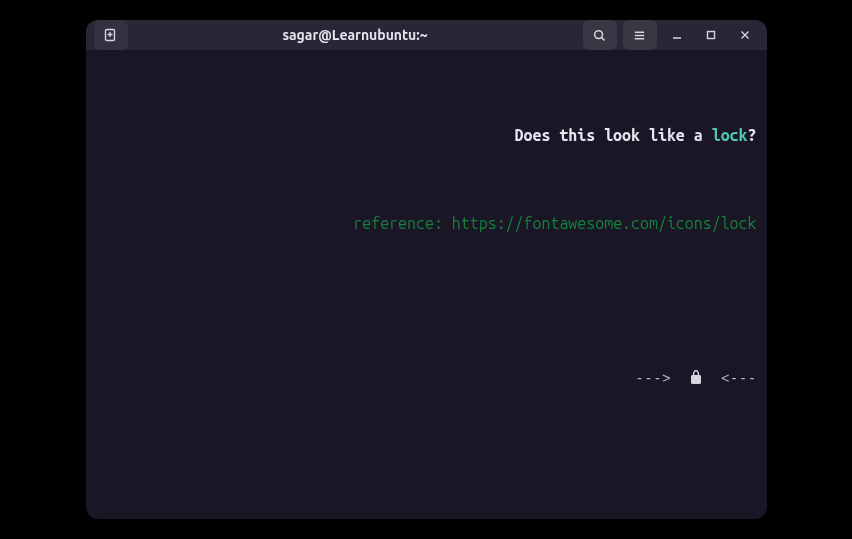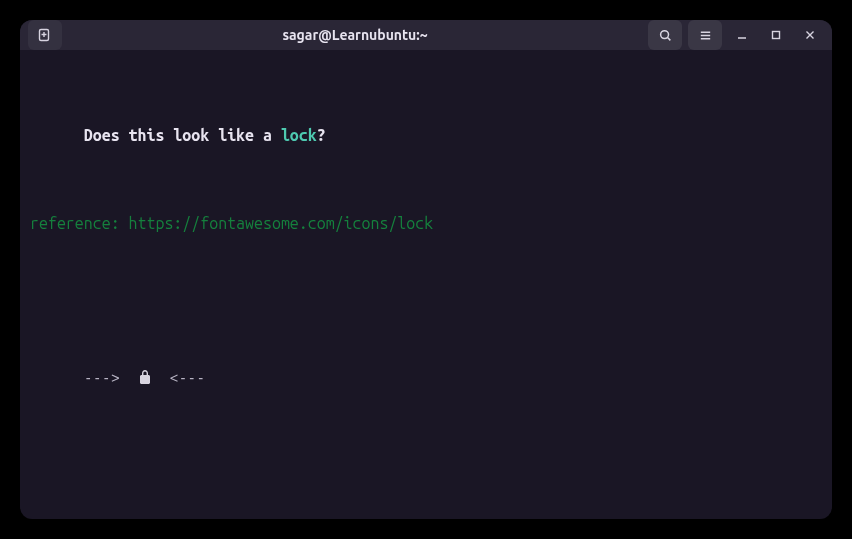--- a/index.html
+++ b/index.html
@@ -6,21 +6,21 @@
     body {
       background: #000;
       width: 852px;
       height: 539px;
       display: flex;
       align-items: center;
       justify-content: center;
       font-family: 'Ubuntu Mono', 'DejaVu Sans Mono', 'Liberation Mono', monospace;
     }
     .window {
-      width: 812px;
+      width: 681px;
       height: 499px;
       background: #1a1625;
       border-radius: 12px;
       overflow: hidden;
       box-shadow: 0 8px 32px rgba(0,0,0,0.8);
       display: flex;
       flex-direction: column;
     }
     .titlebar {
       height: 42px;
@@ -70,21 +70,21 @@
     .terminal {
       flex: 1;
       padding: 8px 10px 10px 10px;
       font-size: 16px;
       line-height: 22px;
       color: #c8c4d4;
       font-family: 'Ubuntu Mono', 'DejaVu Sans Mono', 'Liberation Mono', monospace;
       white-space: pre;
     }
     .line { min-height: 22px; }
-    .center { text-align: left; }
+    .center { text-align: right; }
     .bold { font-weight: bold; color: #e8e4f0; }
     .cyan { color: #4ec9b0; }
     .dim { color: #15803d; }
     .arrow { color: #b8b4c4; }
     svg { display: block; }
   </style>
 </head>
 <body>
 
 <div class="window">

